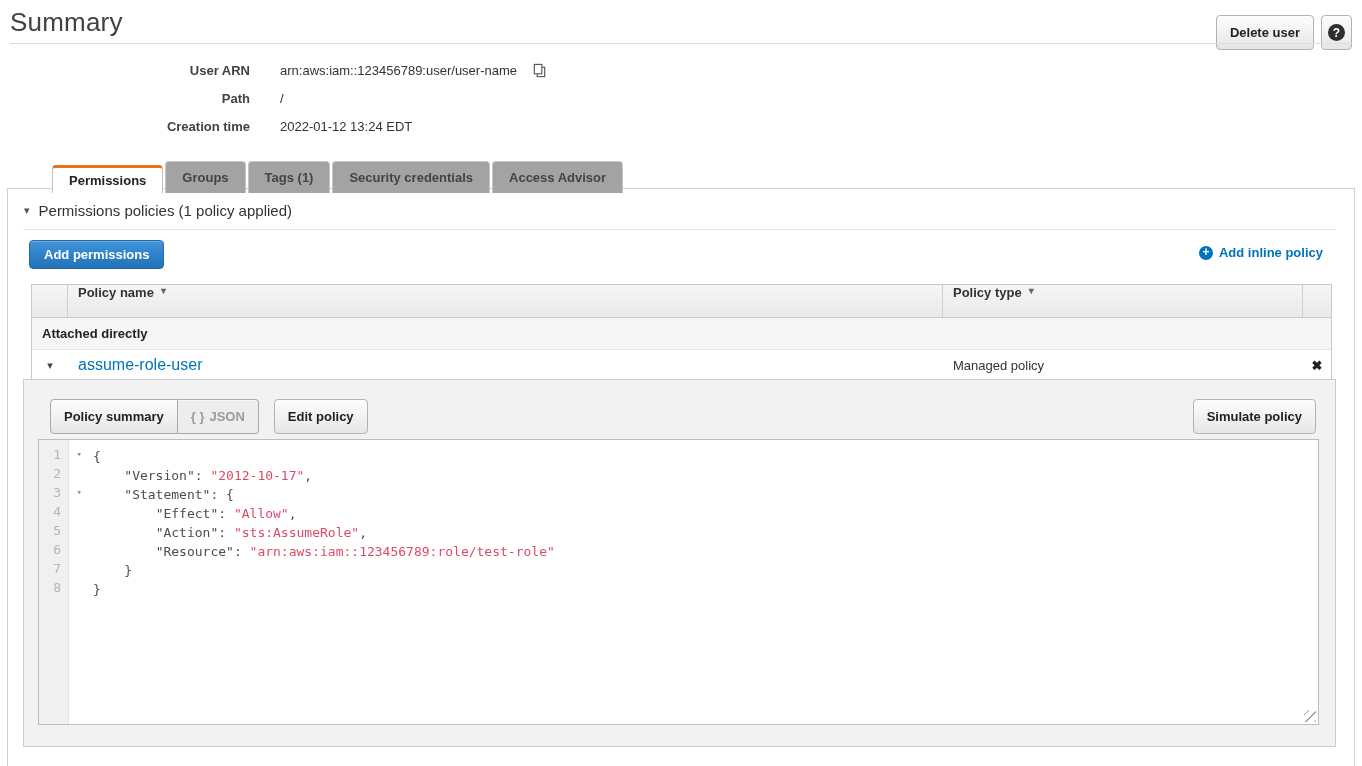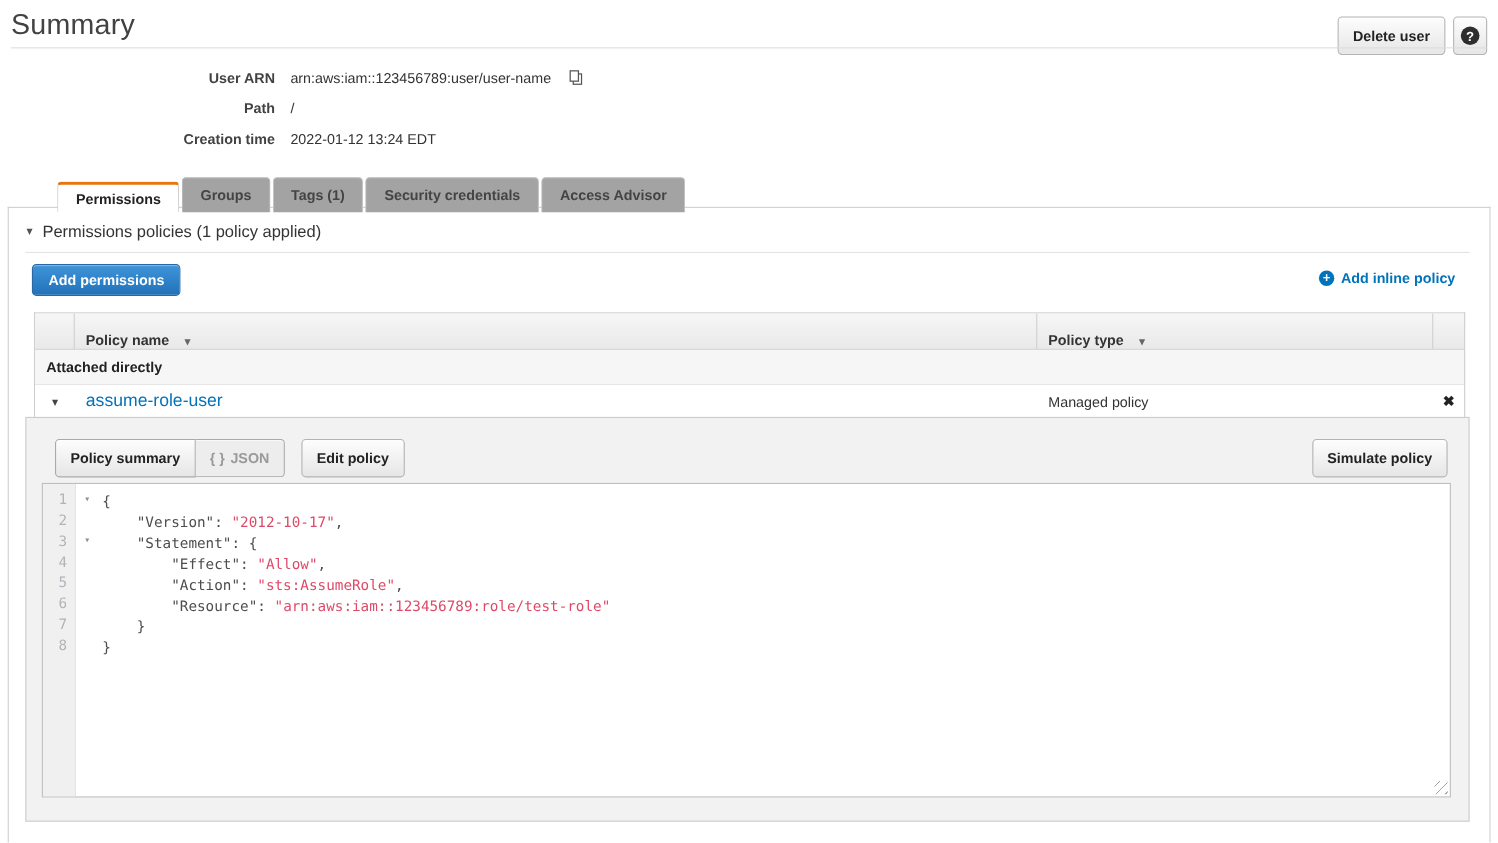--- a/index.html
+++ b/index.html
@@ -16,21 +16,21 @@
     box-shadow:0 1px 0 rgba(255,255,255,.6) inset;
   }
   .btn-help { width:31px; padding:5px 0; }
   .help-circle { width:17px; height:17px; border-radius:50%; background:#2e2e2e; color:#fff; font-size:12px; font-weight:bold; display:flex; align-items:center; justify-content:center; }
   .hdr-rule { position:absolute; left:10px; right:10px; top:43px; border-top:1px solid #ddd; }
 
   
   .details { position:absolute; left:0; top:56px; }
   .drow { display:flex; height:28px; align-items:center; }
   .dlabel { width:250px; text-align:right; font-size:13px; font-weight:bold; color:#424242; }
-  .dvalue { margin-left:14px; font-size:13px; color:#333; display:flex; align-items:center; gap:15px; }
+  .dvalue { margin-left:30px; font-size:13px; color:#333; display:flex; align-items:center; gap:15px; }
 
   
   .tabs { position:absolute; left:7px; top:161px; display:flex; align-items:flex-end; gap:2px; z-index:3;padding-left:45px; }
   .tab {
     background:#a3a3a3; border:1px solid #c5c5c5; border-bottom:none; border-radius:4px 4px 0 0;
     height:32px; padding:0 16px; display:flex; align-items:center;
     font-size:13px; font-weight:bold; color:#444; cursor:pointer; margin-bottom:-1px;
   }
   .tab.active {
     background:#fff; height:28px; border-top:3px solid #e87511; color:#222;
@@ -47,21 +47,21 @@
     background:linear-gradient(#3f94d8,#2272b9); border:1px solid #2a67a5; border-radius:4px;
     color:#fff; font-size:13px; font-weight:bold; padding:6px 14px; cursor:pointer;
     box-shadow:0 1px 0 rgba(255,255,255,.25) inset; display:inline-flex;
   }
   .inline-link { position:absolute; right:31px; top:56px; display:flex; align-items:center; gap:6px; color:#0073bb; font-size:13px; font-weight:bold; cursor:pointer; }
   .plus-circle { width:14px; height:14px; border-radius:50%; background:#0073bb; color:#fff; font-size:12px; font-weight:bold; line-height:13px; text-align:center; }
 
   
   .ptable { position:absolute; left:23px; right:22px; top:95px; border:1px solid #c9c9c9; border-bottom:none; }
   .thead { display:flex; height:33px; background:linear-gradient(#f6f6f6,#e9e9e9); border-bottom:1px solid #c9c9c9; align-items:center; }
-  .th { font-size:13px; font-weight:bold; color:#333; display:flex; align-items:flex-end; gap:14px; padding:0 10px; height:100%; }
+  .th { font-size:13px; font-weight:bold; color:#333; display:flex; align-items:flex-start; gap:7px; padding:0 10px; height:100%; }
   .col0 { width:36px; border-right:1px solid #cfcfcf; }
   .col1 { flex:1; border-right:1px solid #cfcfcf; }
   .col2 { width:360px; border-right:1px solid #cfcfcf; }
   .col3 { width:28px; border-right:none; }
   .sort-caret { font-size:10px; color:#666; }
   .grow { height:32px; background:#f6f6f6; display:flex; align-items:center; font-size:13px; font-weight:bold; color:#222; padding-left:10px; border-bottom:1px solid #e6e6e6; }
   .prow { height:30px; background:#fff; display:flex; align-items:center; }
   .prow .c0 { width:36px; text-align:center; font-size:11px; color:#444; cursor:pointer; }
   .prow .c1 { flex:1; padding-left:10px; }
   .prow .c2 { width:360px; padding-left:10px; font-size:13px; color:#333; }

